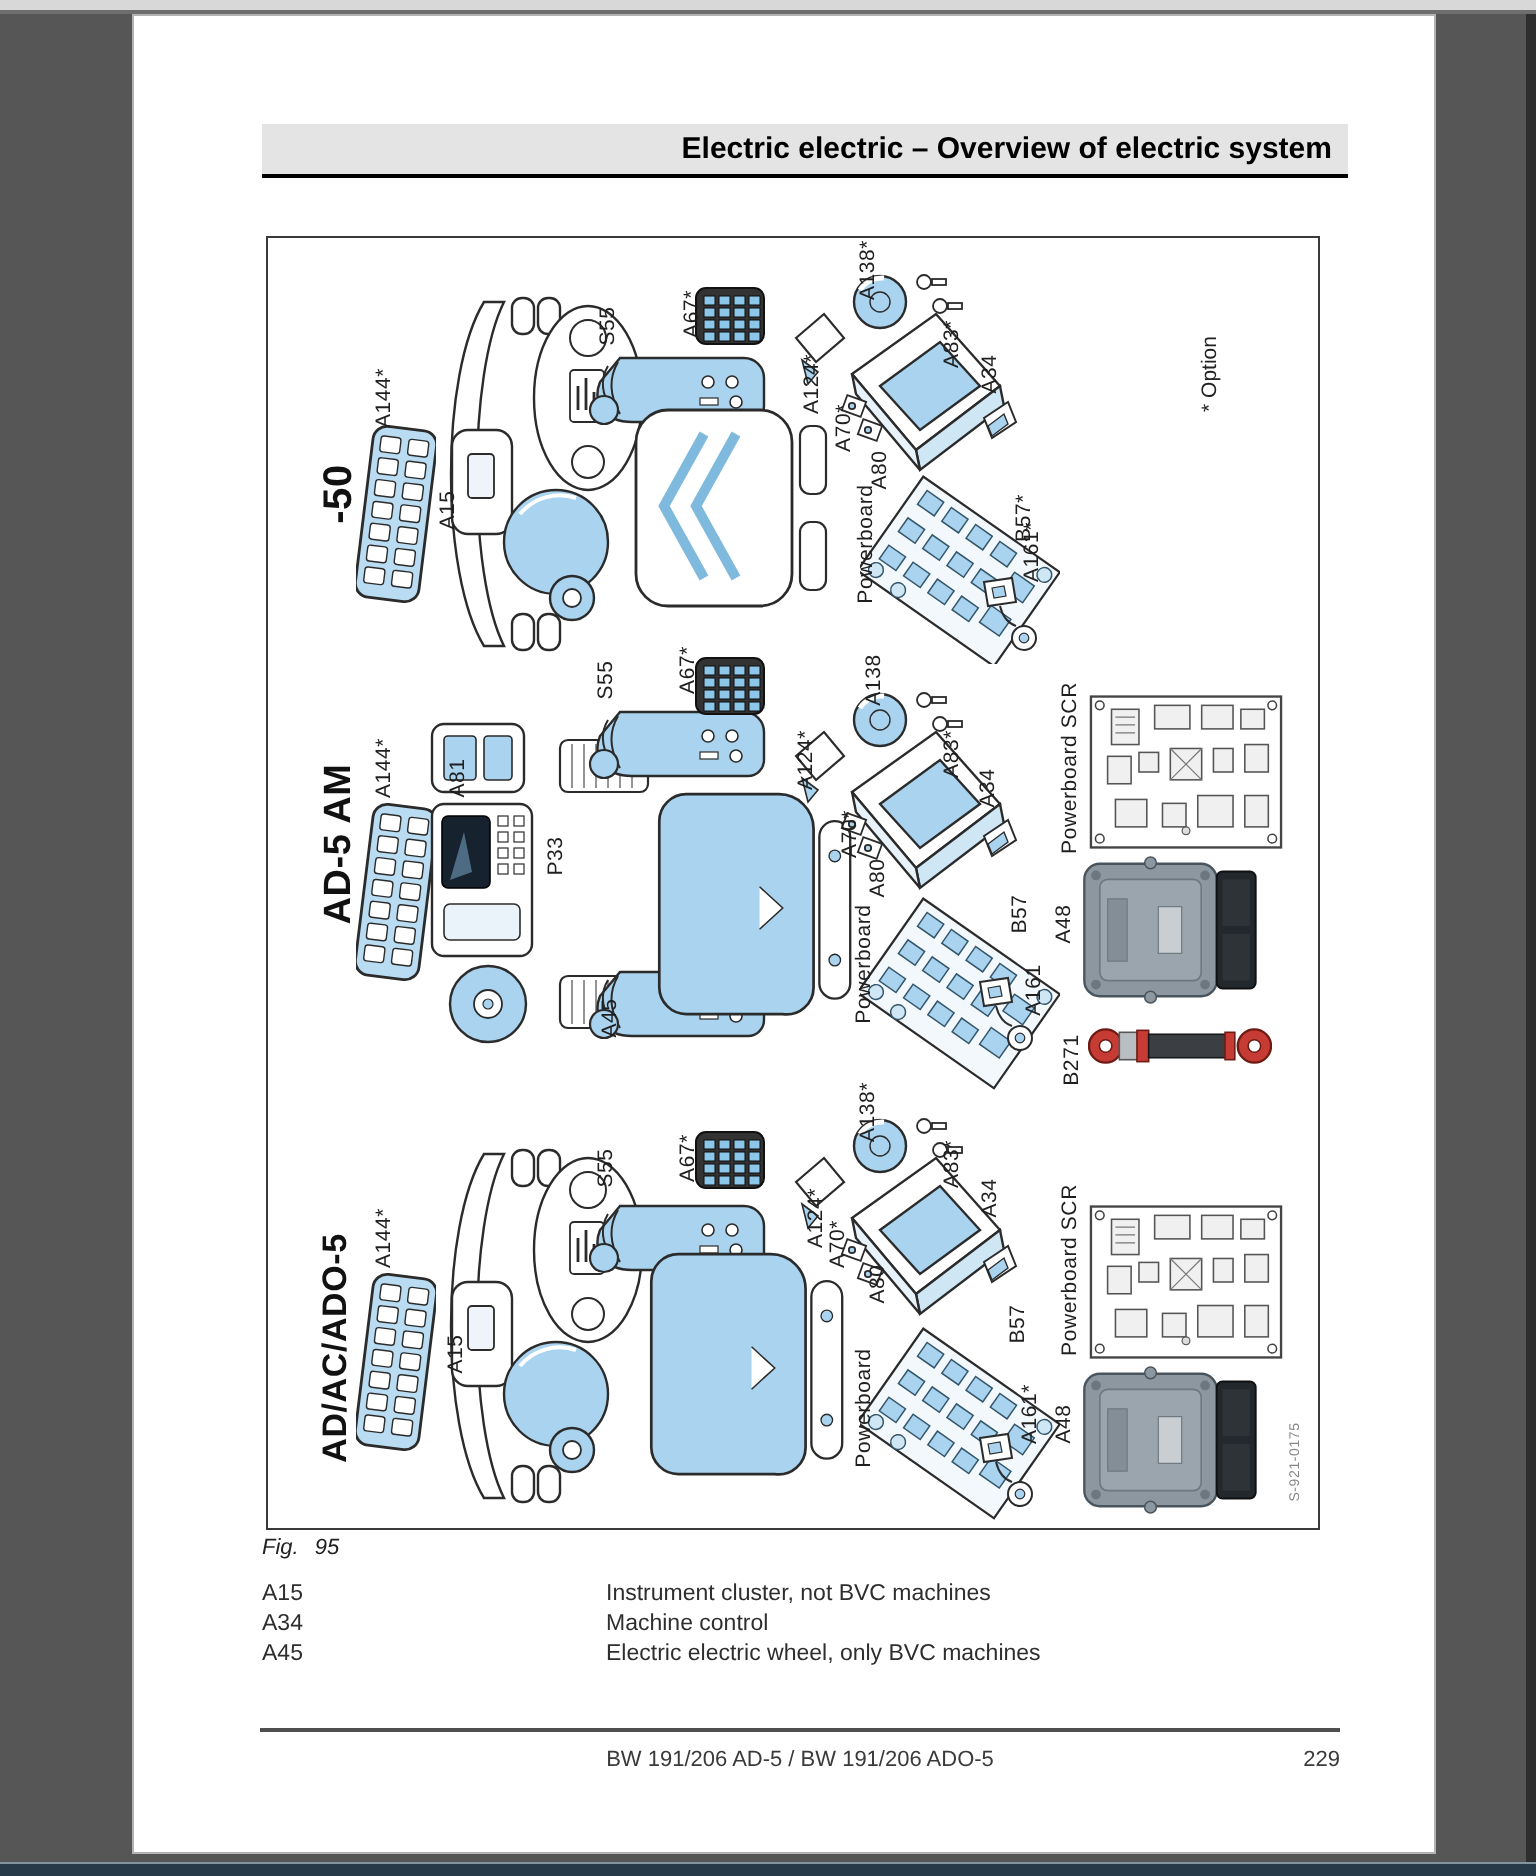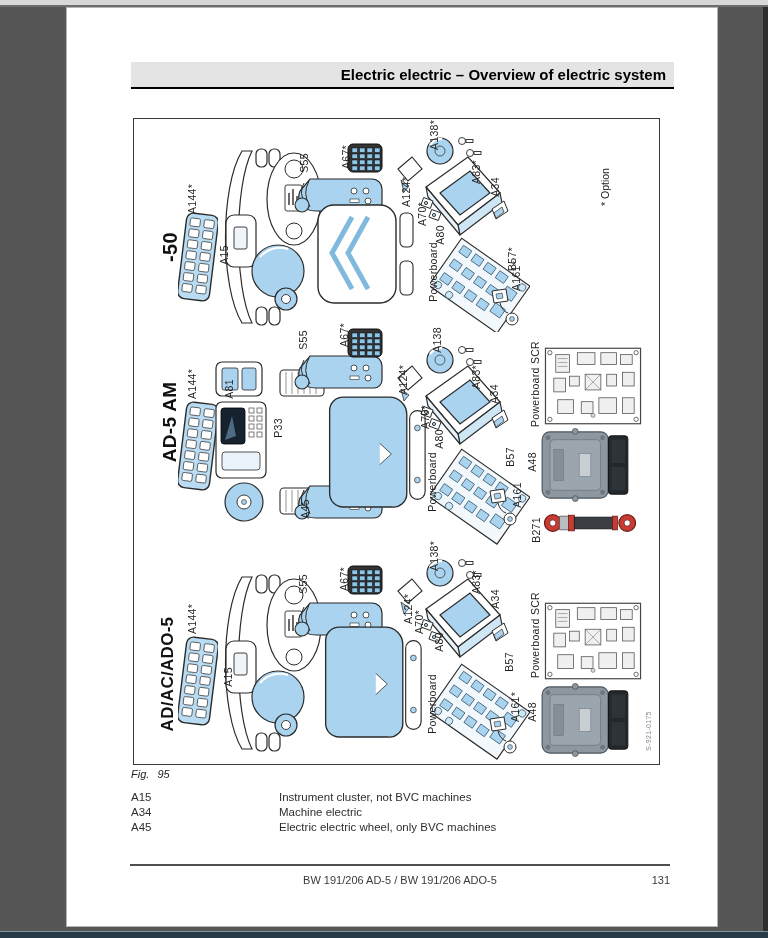--- a/index.html
+++ b/index.html
@@ -26,21 +26,21 @@
   .vlbl.big { font-weight:bold; color:#111; }
   .option-note { position:absolute; left:471px; top:68px; transform:translate(-50%,-50%) rotate(-90deg);
     font-size:10.5px; color:#222; white-space:nowrap; }
   .watermark { position:absolute; left:514px; top:612px; transform:translate(-50%,-50%) rotate(-90deg);
     font-size:7px; color:#888; white-space:nowrap; letter-spacing:0.3px; }
 
   .caption { position:absolute; left:64px; top:760px; font-style:italic; font-size:11px; color:#222; word-spacing:5px; }
   .legend { position:absolute; left:64px; top:783px; font-size:11.5px; color:#2e2e2e; }
   .legend-row { position:relative; height:15px; }
   .legend-code { position:absolute; left:0; }
-  .legend-desc { position:absolute; left:148px; white-space:nowrap; }
+  .legend-desc { position:absolute; left:172px; white-space:nowrap; }
 
   .footer-rule { position:absolute; left:63px; top:856px; width:540px; height:2px; background:#4f4f4f; }
   .footer-line { position:absolute; left:63px; top:866px; width:540px; height:14px; font-size:11px; color:#3a3a3a; }
   .footer-doc  { position:absolute; left:0; width:100%; text-align:center; }
   .footer-page { position:absolute; right:0; }
 </style>
 </head>
 <body>
 
 <svg width="0" height="0" style="position:absolute" aria-hidden="true">
@@ -402,29 +402,29 @@
 
   <div class="caption">Fig. 95</div>
 
   <div class="legend">
     <div class="legend-row">
       <span class="legend-code">A15</span>
       <span class="legend-desc">Instrument cluster, not BVC machines</span>
     </div>
     <div class="legend-row">
       <span class="legend-code">A34</span>
-      <span class="legend-desc">Machine electric</span>
+      <span class="legend-desc">Machine control</span>
     </div>
     <div class="legend-row">
       <span class="legend-code">A45</span>
       <span class="legend-desc">Electric electric wheel, only BVC machines</span>
     </div>
   </div>
 
   <div class="footer-rule"></div>
   <div class="footer-line">
     <span class="footer-doc">BW 191/206 AD-5 / BW 191/206 ADO-5</span>
-    <span class="footer-page">131</span>
+    <span class="footer-page">229</span>
   </div>
 
 </div>
 
 <div class="bottom-bar"></div>
 
 </body></html>

